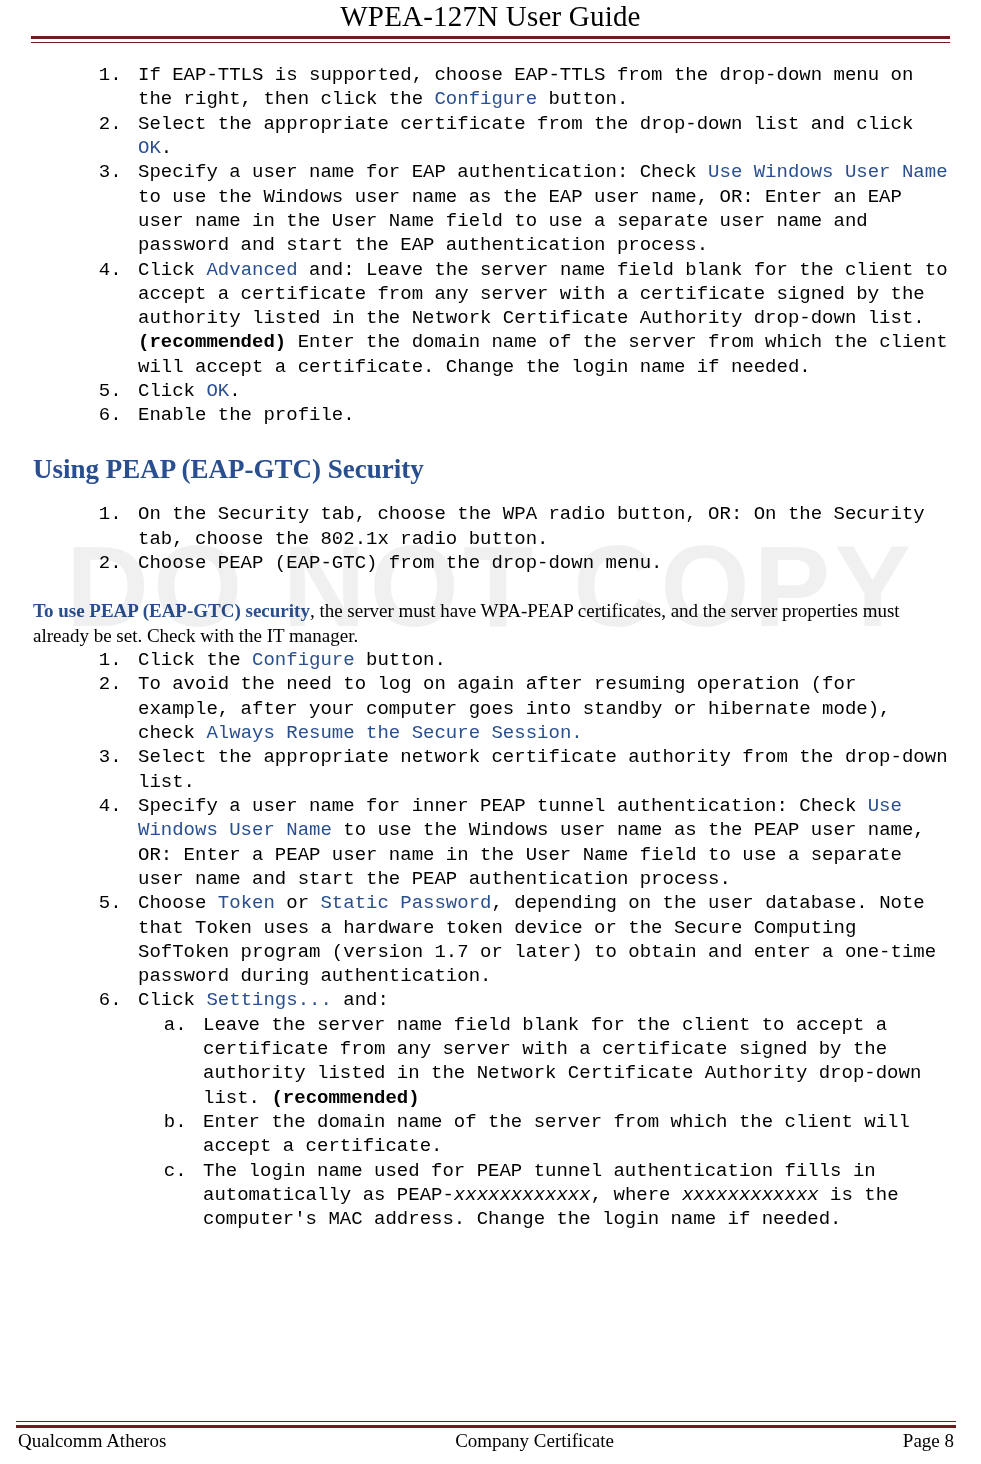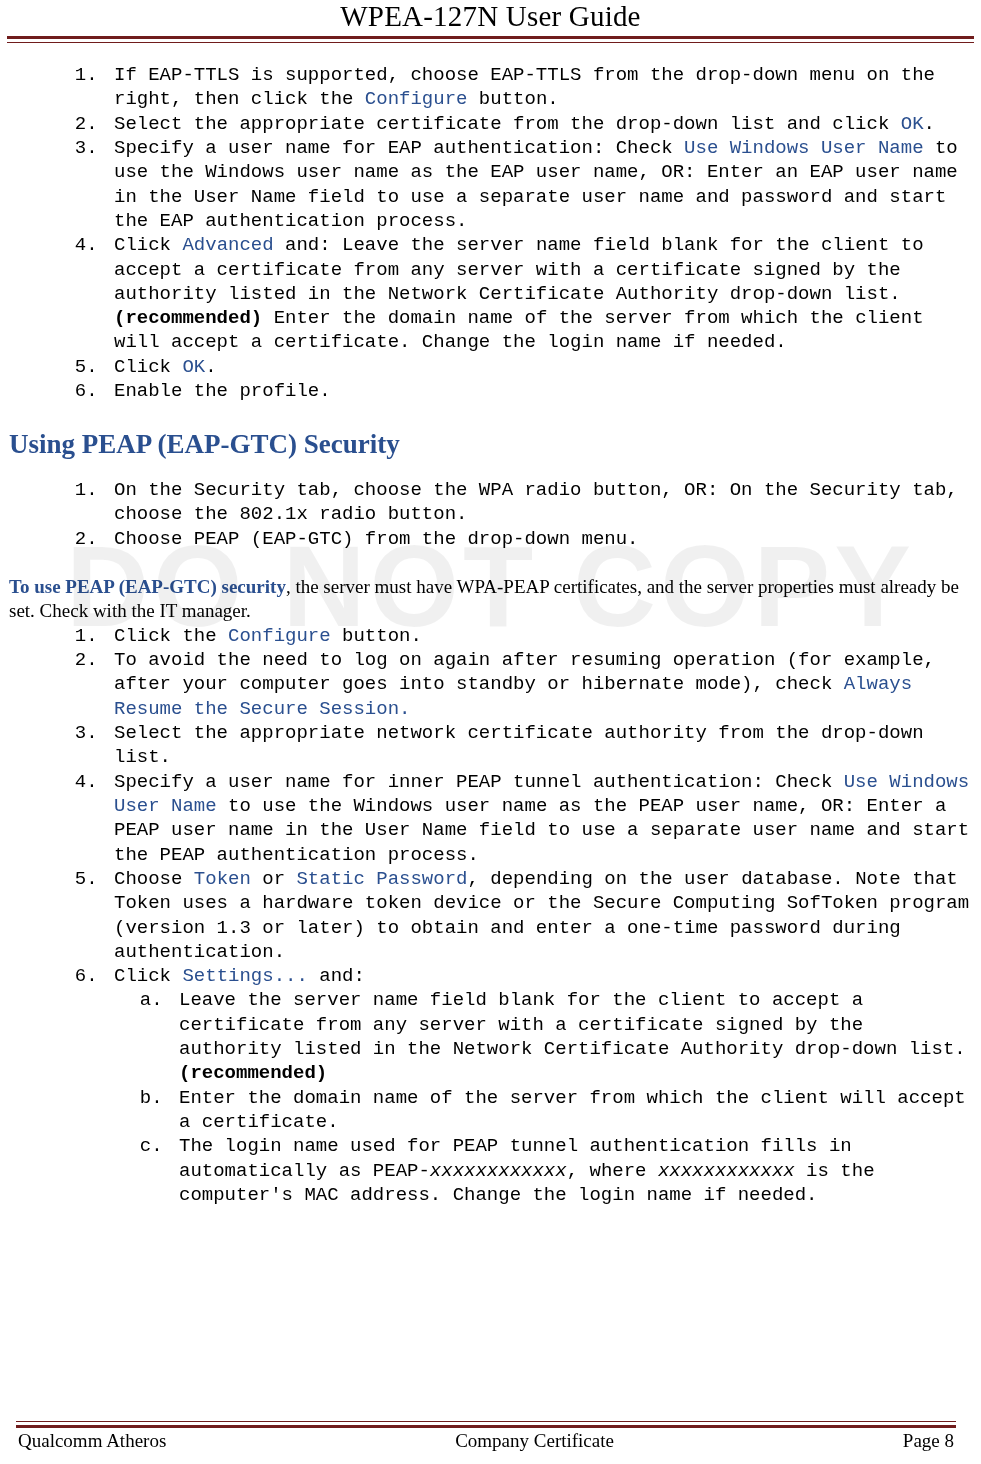--- a/index.html
+++ b/index.html
@@ -5,21 +5,21 @@
   body {
     margin: 0;
     padding: 0;
     font-family: "Palatino Linotype", "Book Antiqua", Palatino, serif;
     background: #fff;
     color: #000;
     width: 981px;
     position: relative;
   }
   .page {
-    padding: 0 7px;
+    padding: 0 31px;
     box-sizing: border-box;
     position: relative;
     min-height: 1464px;
   }
   .header-title {
     text-align: center;
     font-size: 29px;
     padding: 0 0 3px 0;
     letter-spacing: 0.2px;
   }
@@ -149,21 +149,21 @@
         <span>Click the </span><span class="blue-link">Configure</span><span> button.</span>
       </li>
       <li>
         <span class="blue-link" style="color:#2a4f8f"></span><span>To avoid the need to log on again after resuming operation (for example, after your computer goes into standby or hibernate mode), check </span><span class="blue-link">Always Resume the Secure Session.</span>
       </li>
       <li>Select the appropriate network certificate authority from the drop-down list.</li>
       <li>
         <span>Specify a user name for inner PEAP tunnel authentication: Check </span><span class="blue-link">Use Windows User Name</span><span> to use the Windows user name as the PEAP user name, OR: Enter a PEAP user name in the User Name field to use a separate user name and start the PEAP authentication process.</span>
       </li>
       <li>
-        <span>Choose </span><span class="blue-link">Token</span><span> or </span><span class="blue-link">Static Password</span><span>, depending on the user database. Note that Token uses a hardware token device or the Secure Computing SofToken program (version 1.3 or later) to obtain and enter a one-time password during authentication.</span>
+        <span>Choose </span><span class="blue-link">Token</span><span> or </span><span class="blue-link">Static Password</span><span>, depending on the user database. Note that Token uses a hardware token device or the Secure Computing SofToken program (version 1.7 or later) to obtain and enter a one-time password during authentication.</span>
       </li>
       <li>
         <span>Click </span><span class="blue-link">Settings...</span><span> and:</span>
         <ol class="lettered">
           <li>
             <span>Leave the server name field blank for the client to accept a certificate from any server with a certificate signed by the authority listed in the Network Certificate Authority drop-down list. </span><span class="bold">(recommended)</span>
           </li>
           <li>Enter the domain name of the server from which the client will accept a certificate.</li>
           <li>
             <span>The login name used for PEAP tunnel authentication fills in automatically as PEAP-</span><span class="italic">xxxxxxxxxxxx</span><span>, where </span><span class="italic">xxxxxxxxxxxx</span><span> is the computer's MAC address. Change the login name if needed.</span>

